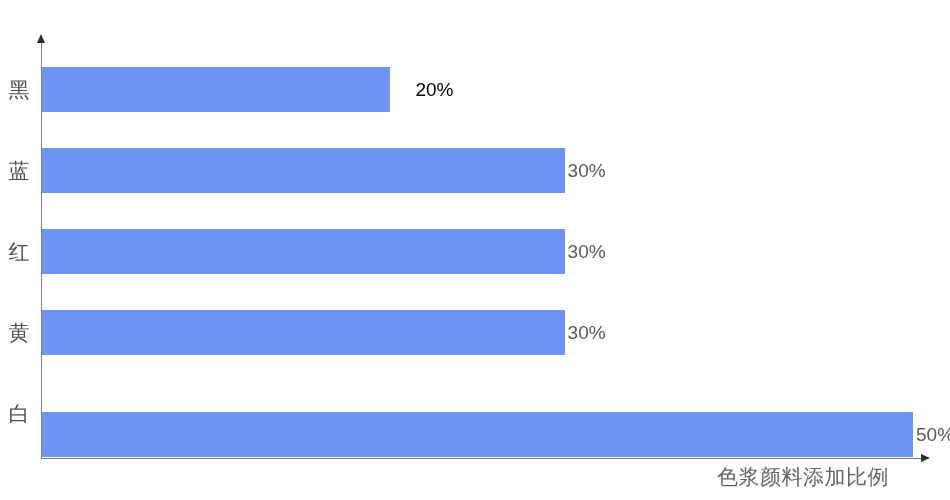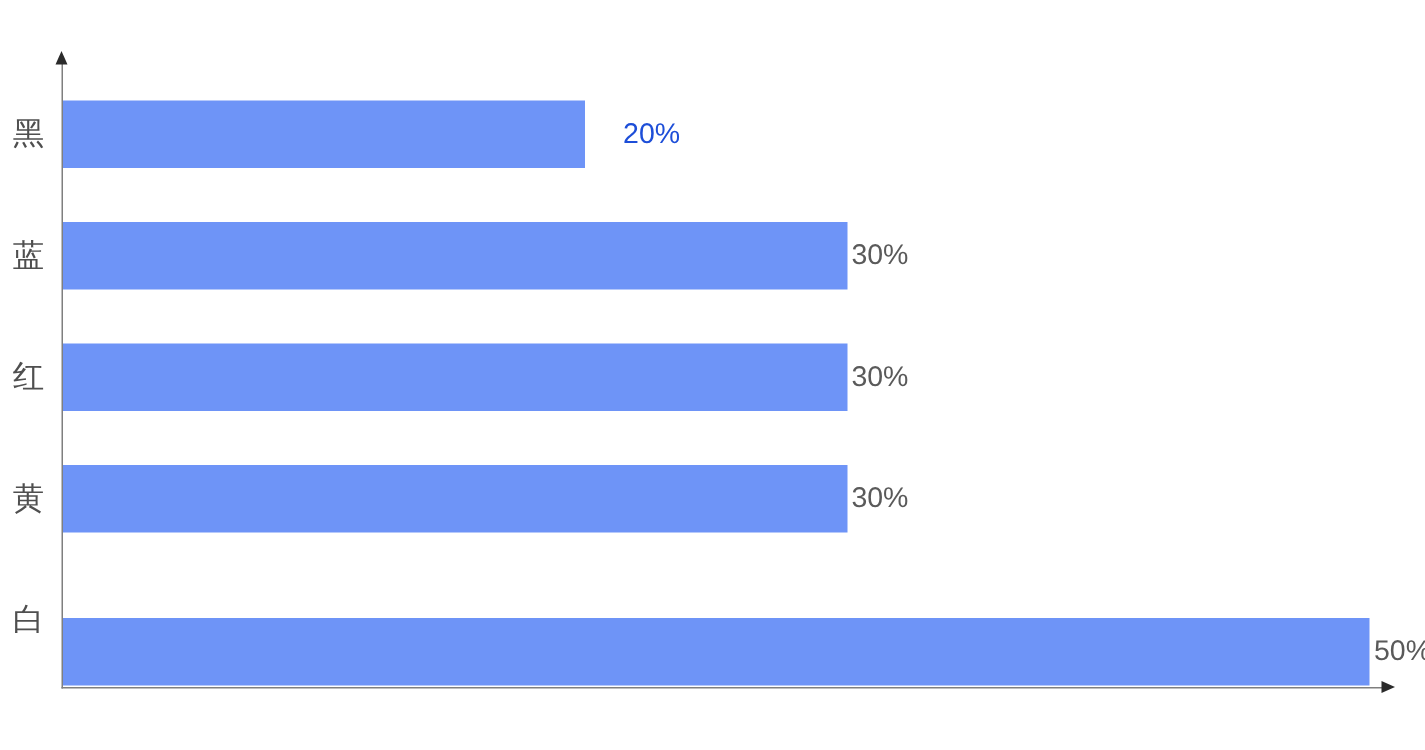--- a/index.html
+++ b/index.html
@@ -136,21 +136,21 @@
     <div class="cat-label-item" style="top: 148px; color: rgb(79, 79, 79);">蓝</div>
     <div class="cat-label-item" style="top: 229px; color: rgb(79, 79, 79);">红</div>
     <div class="cat-label-item" style="top: 310px; color: rgb(79, 79, 79);">黄</div>
     <div class="cat-label-item" style="top: 391px; color: rgb(79, 79, 79);">白</div>
   </div>
 
   <div class="plot-area">
 
     <div class="bar-row" style="top:25px;">
       <div class="bar" style="width: 348.4px; background: rgb(110, 148, 247);"></div>
-      <div class="bar-value" style="left: 348.4px; color: #1d4ed8; padding-left: 25px;">20%</div>
+      <div class="bar-value" style="left: 348.4px; color: #000000; padding-left: 25px;">20%</div>
     </div>
 
     <div class="bar-row" style="top:106px;">
       <div class="bar" style="width: 522.6px; background: rgb(110, 148, 247);"></div>
       <div class="bar-value" style="left: 522.6px; color: rgb(90, 90, 90);">30%</div>
     </div>
 
     <div class="bar-row" style="top:187px;">
       <div class="bar" style="width: 522.6px; background: rgb(110, 148, 247);"></div>
       <div class="bar-value" style="left: 522.6px; color: rgb(90, 90, 90);">30%</div>
@@ -161,14 +161,15 @@
       <div class="bar-value" style="left: 522.6px; color: rgb(90, 90, 90);">30%</div>
     </div>
 
     <div class="bar-row" style="top:370px;">
       <div class="bar" style="width: 871px; background: rgb(110, 148, 247);"></div>
       <div class="bar-value" style="left: 871px; color: rgb(90, 90, 90);">50%</div>
     </div>
 
   </div>
 
+  <div class="axis-title" style="color: rgb(101, 101, 101);">色浆颜料添加比例</div>
 
 </div>
 
 </body></html>

